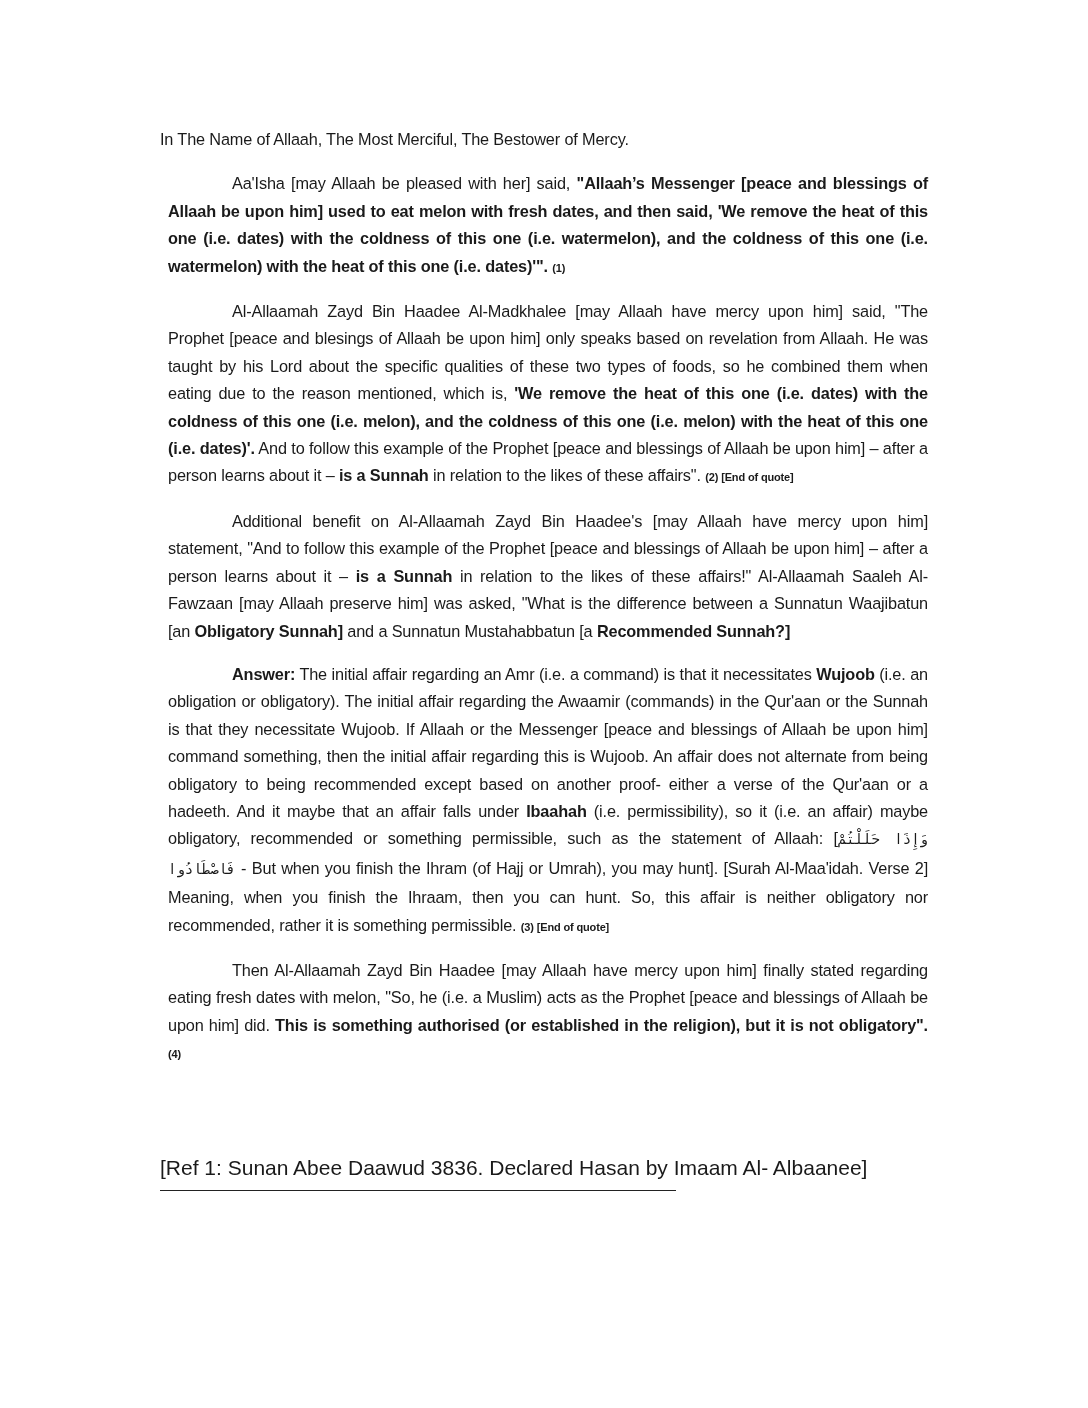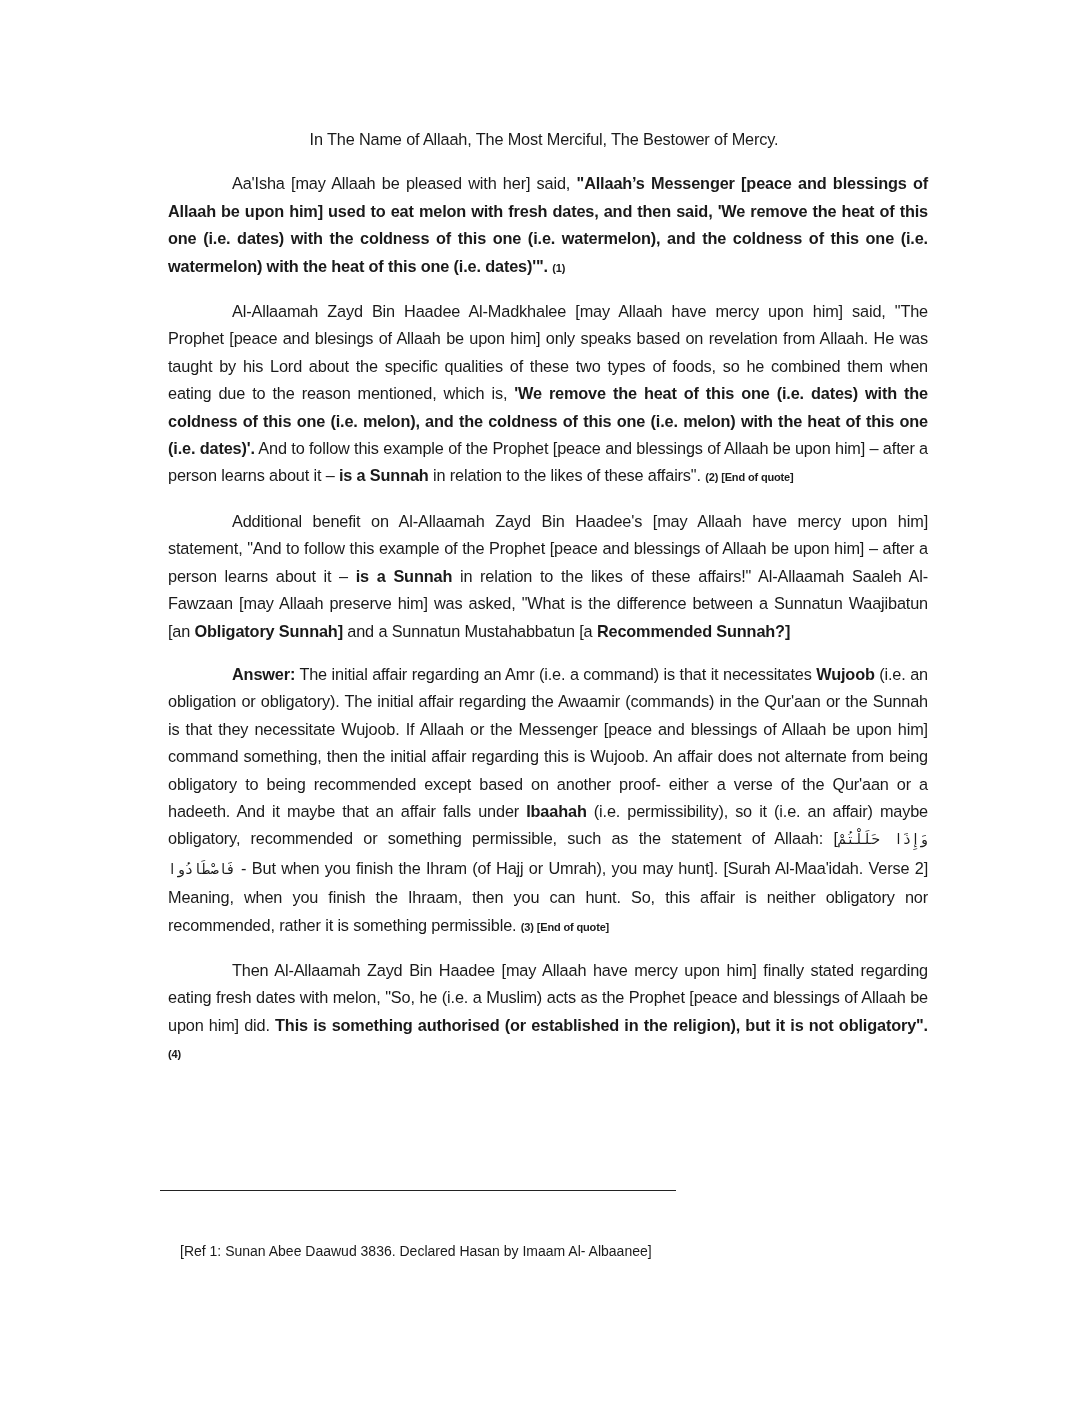--- a/index.html
+++ b/index.html
@@ -4,31 +4,31 @@
 <style>
   html, body { margin: 0; padding: 0; background: #ffffff; }
   body {
     width: 1088px; height: 1408px; position: relative; overflow: hidden;
     font-family: "Liberation Sans", sans-serif; color: #1a1a1a;
   }
   .page {
     position: absolute; left: 160px; top: 126px; width: 768px;
     font-size: 16.3px; line-height: 27.4px; letter-spacing: -0.15px;
   }
-  .title { text-align: center; margin: 0 0 17px 0; }
+  .title { margin: 0 0 17px 0; }
   .para { text-align: justify; text-indent: 64px; margin: 0 0 16px 8px; }
   .para b { font-weight: bold; }
   .ref { font-size: 11px; font-weight: bold; }
   .arabic { font-family: Liberation Mono, monospace; font-size: 14px; direction: rtl; unicode-bidi: embed; }
   .rule {
     position: absolute; left: 160px; top: 1190px; width: 516px; height: 0;
     border-top: 1px solid #222;
   }
   .footnote {
-    position: absolute; left: 160px; top: 1239px; font-size: 14px; line-height: 24px; margin-left: 20px;
+    position: absolute; left: 160px; top: 1156px; font-size: 21px; line-height: 24px;
   }
 </style>
 </head>
 <body>
 
 <div class="page">
   <p class="title">In The Name of Allaah, The Most Merciful, The Bestower of Mercy.</p>
 
   <p class="para">
     <span>Aa'Isha [may Allaah be pleased with her] said, </span><b>"Allaah’s Messenger [peace and blessings of Allaah be upon him] used to  eat melon with fresh dates, and then said, 'We remove the heat of this one (i.e. dates) with the coldness of this one (i.e. watermelon), and the coldness of this one (i.e. watermelon) with the heat of this one (i.e. dates)'".</b> <span class="ref">(1)</span>

